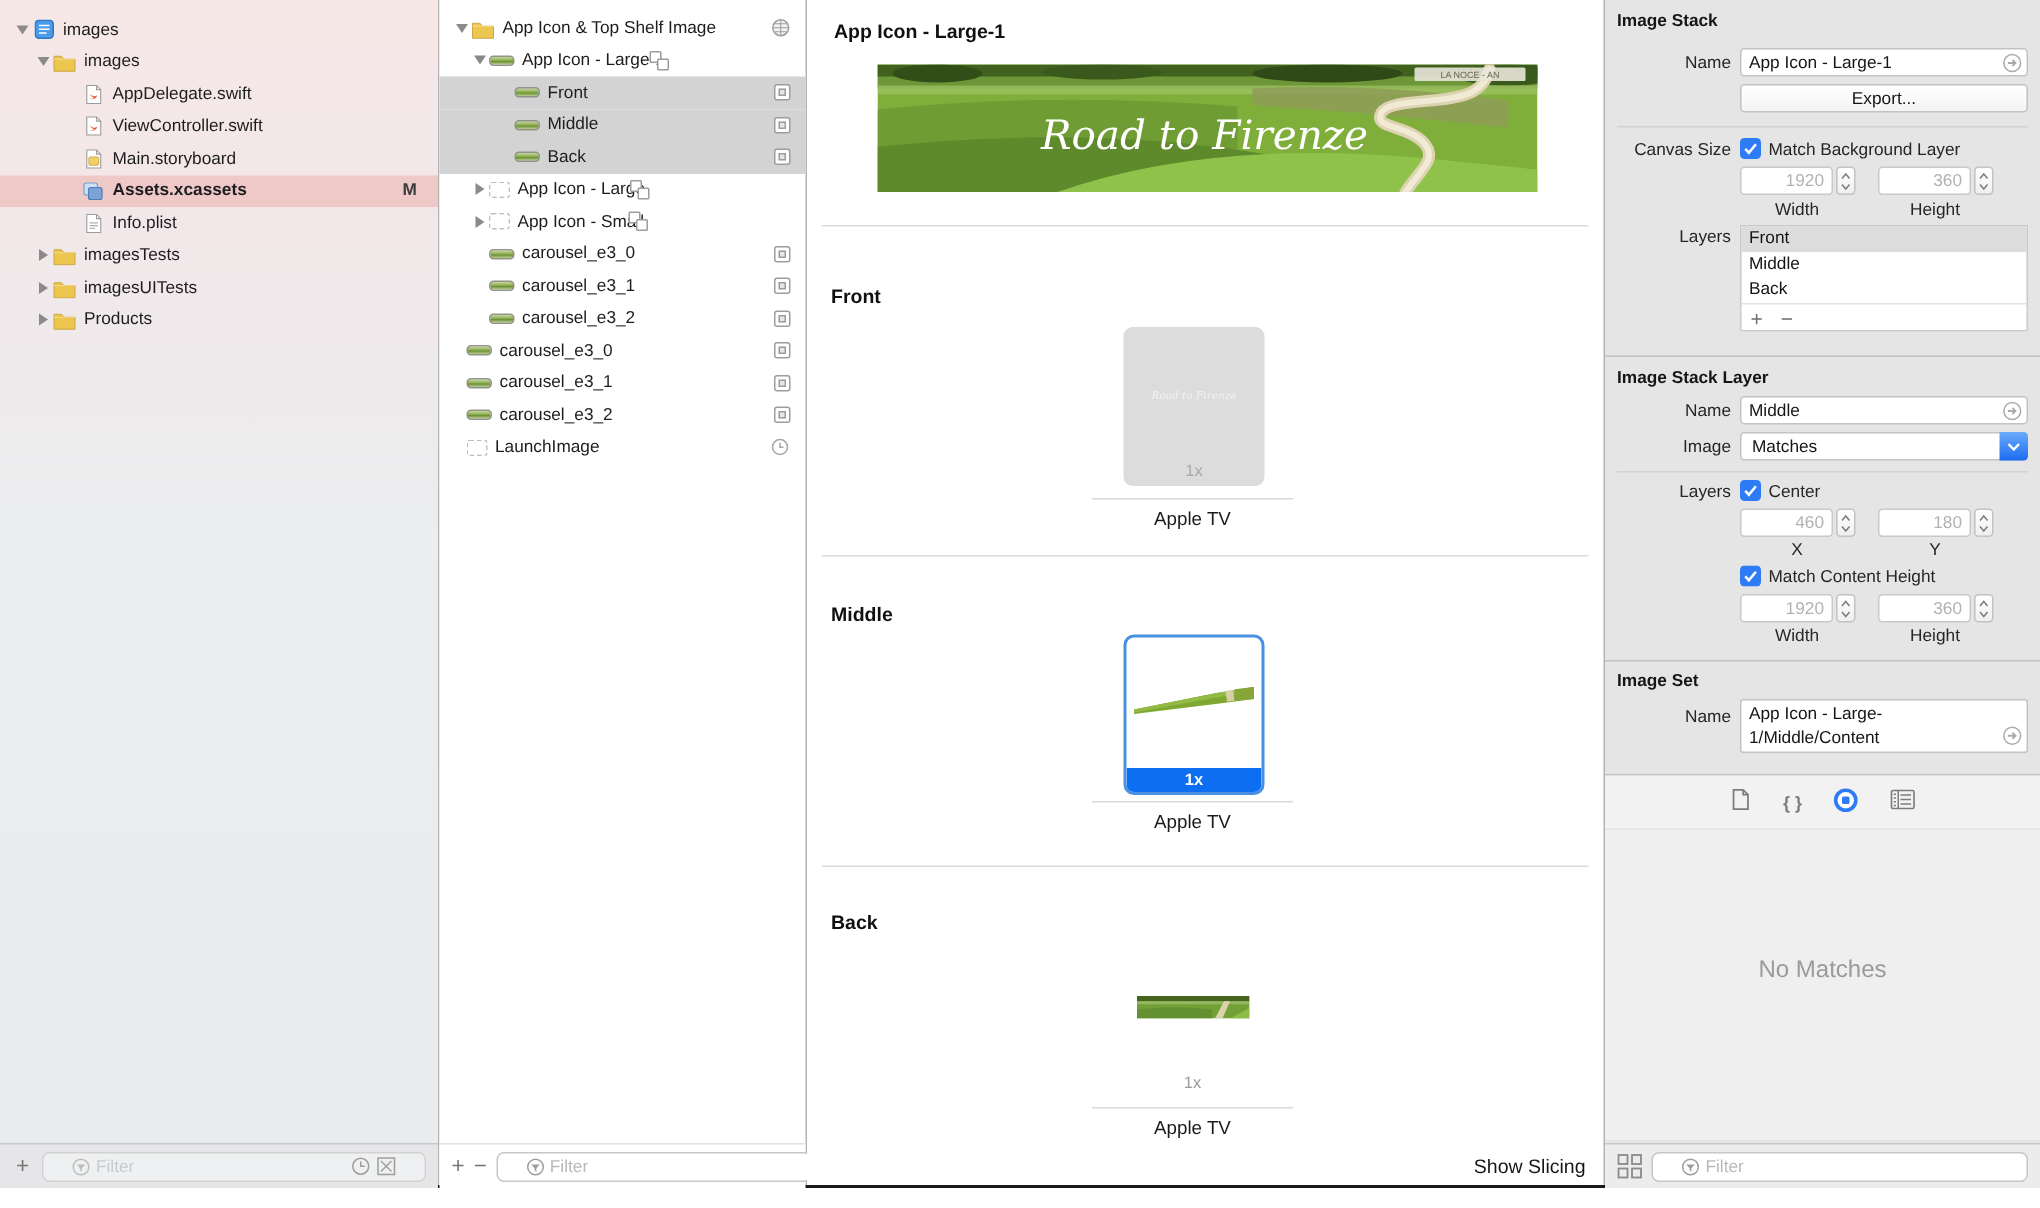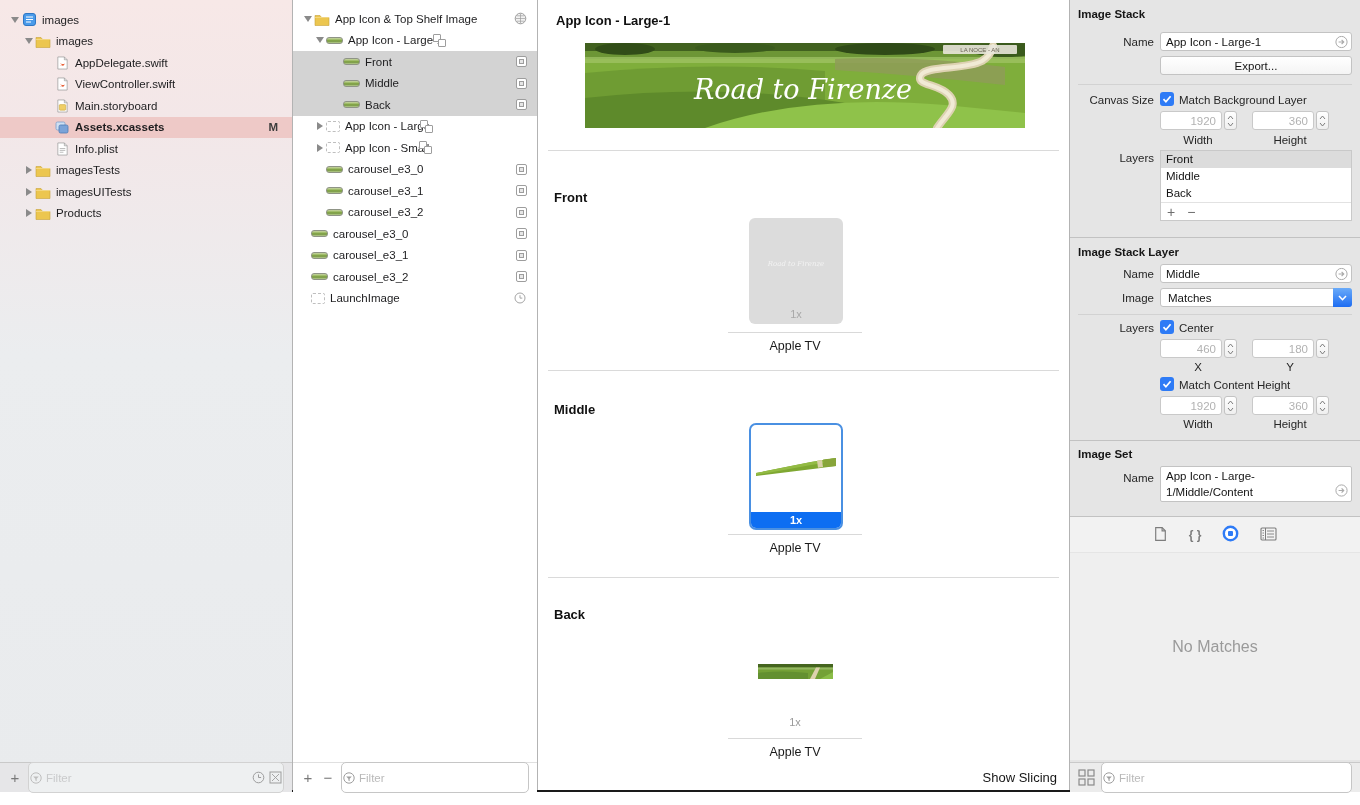--- a/index.html
+++ b/index.html
@@ -36,21 +36,21 @@
   .stack-ic { position:relative; width:13px; height:13px; }
   .stack-ic u,.stack-ic b { position:absolute; width:8px; height:8px; border:1px solid #9d9d9d; border-radius:1px; background:#fff; display:block; }
   .stack-ic u { left:0; top:0; } .stack-ic b { right:0; bottom:0; }
 
   
   .fbar { position:absolute; left:0; right:0; top:762px; height:30px; display:flex; align-items:center; padding:0 8px; gap:6px; }
   .fbar.nav { background:#e6e6e8; border-top:1px solid #c9c9c9; }
   .fbar.out { background:#fff; border-top:1px solid #e0e0e0; }
   .fbar.lib { background:#ececec; border-top:1px solid #c9c9c9; }
   .pmbtn { font-size:15px; color:#787878; width:14px; text-align:center; line-height:14px; }
-  .ffield { flex:1; height:31px; background:#fff; border:1px solid #c6c6c6; border-radius:5px; display:flex; align-items:center; padding:0 1px; gap:4px;justify-content:flex-end; }
+  .ffield { flex:1; height:20px; background:#fff; border:1px solid #c6c6c6; border-radius:5px; display:flex; align-items:center; padding:0 19px; gap:4px;justify-content:flex-end; }
   .ffield.dim { background:#eef0f1; border-color:#d2d2d2; }
   .ffield input { border:none; outline:none; background:transparent; flex:1; font-family:inherit; font-size:11.5px; color:#444; min-width:10px; }
   .ffield input::placeholder { color:#b9b9b9; }
   .ffield.dim input::placeholder { color:#c9cacb; }
   .fic-gray { color:#9a9a9a; display:flex; align-items:center; }
 
   
   .editor { left:538px; width:532px; background:#fff; border-right:1px solid #b3b3b3; }
   .ed-abs { position:absolute; }
   .ed-title { font-size:13px; font-weight:bold; color:#101010; }

